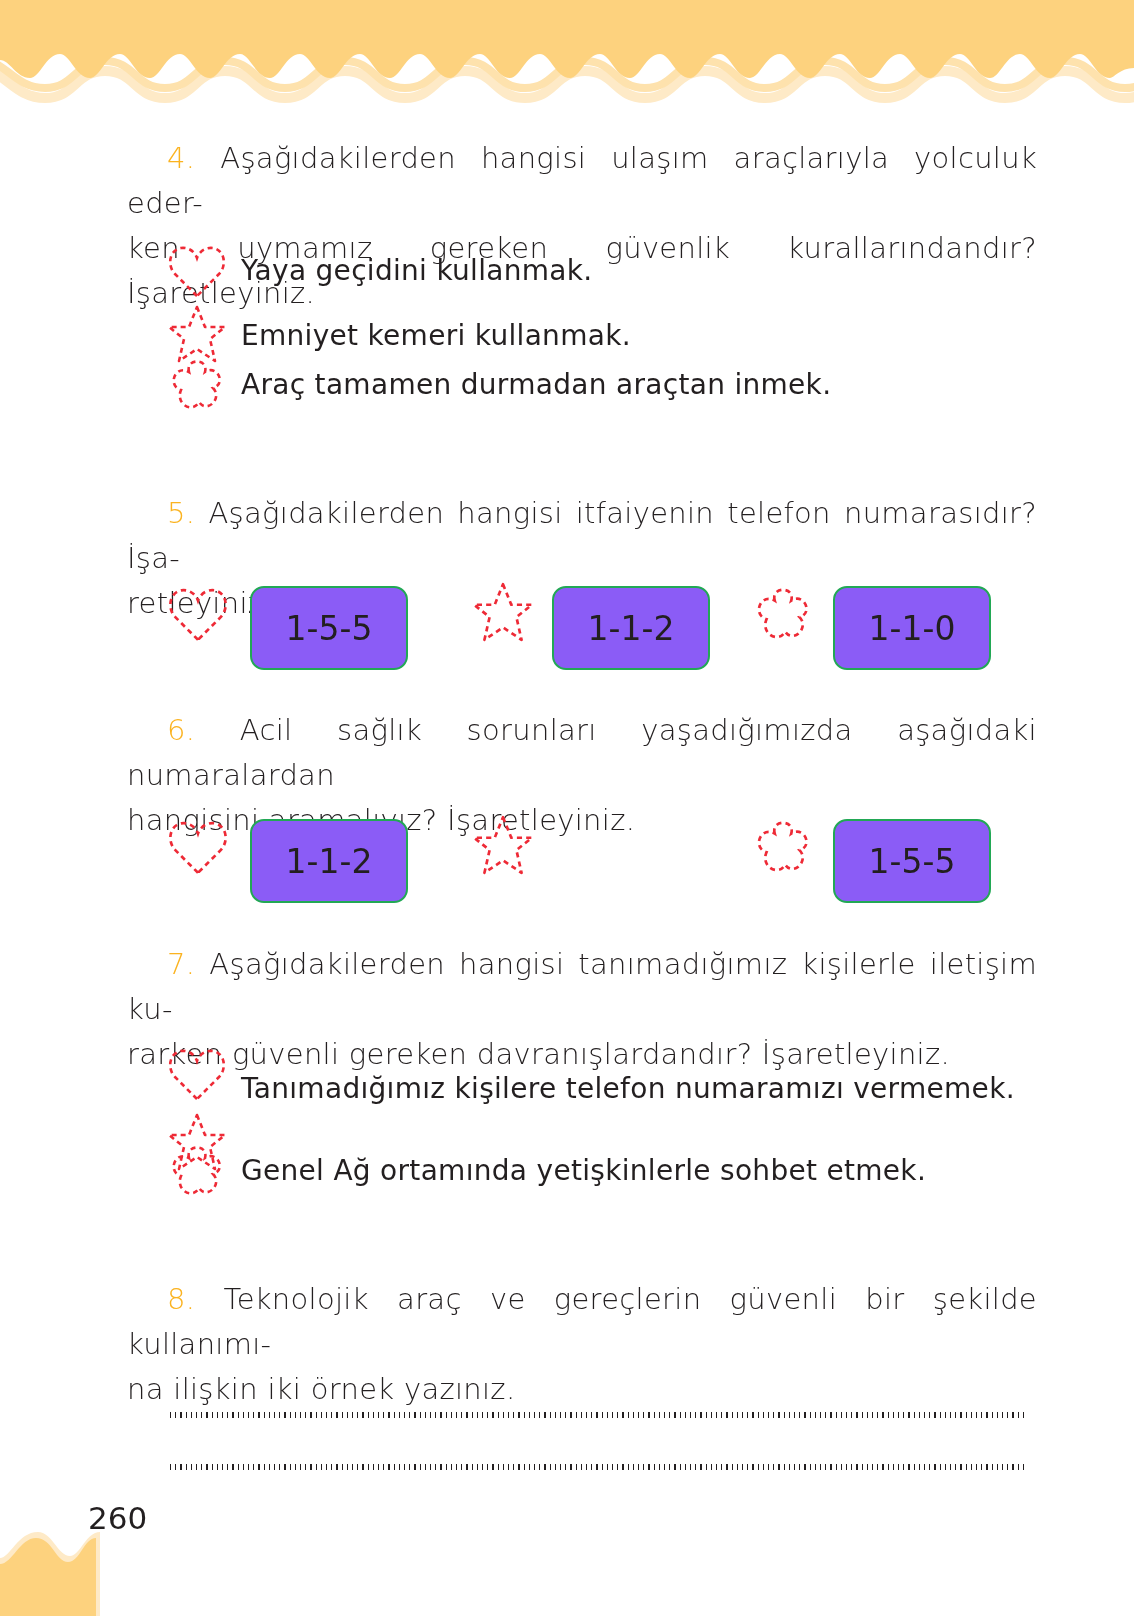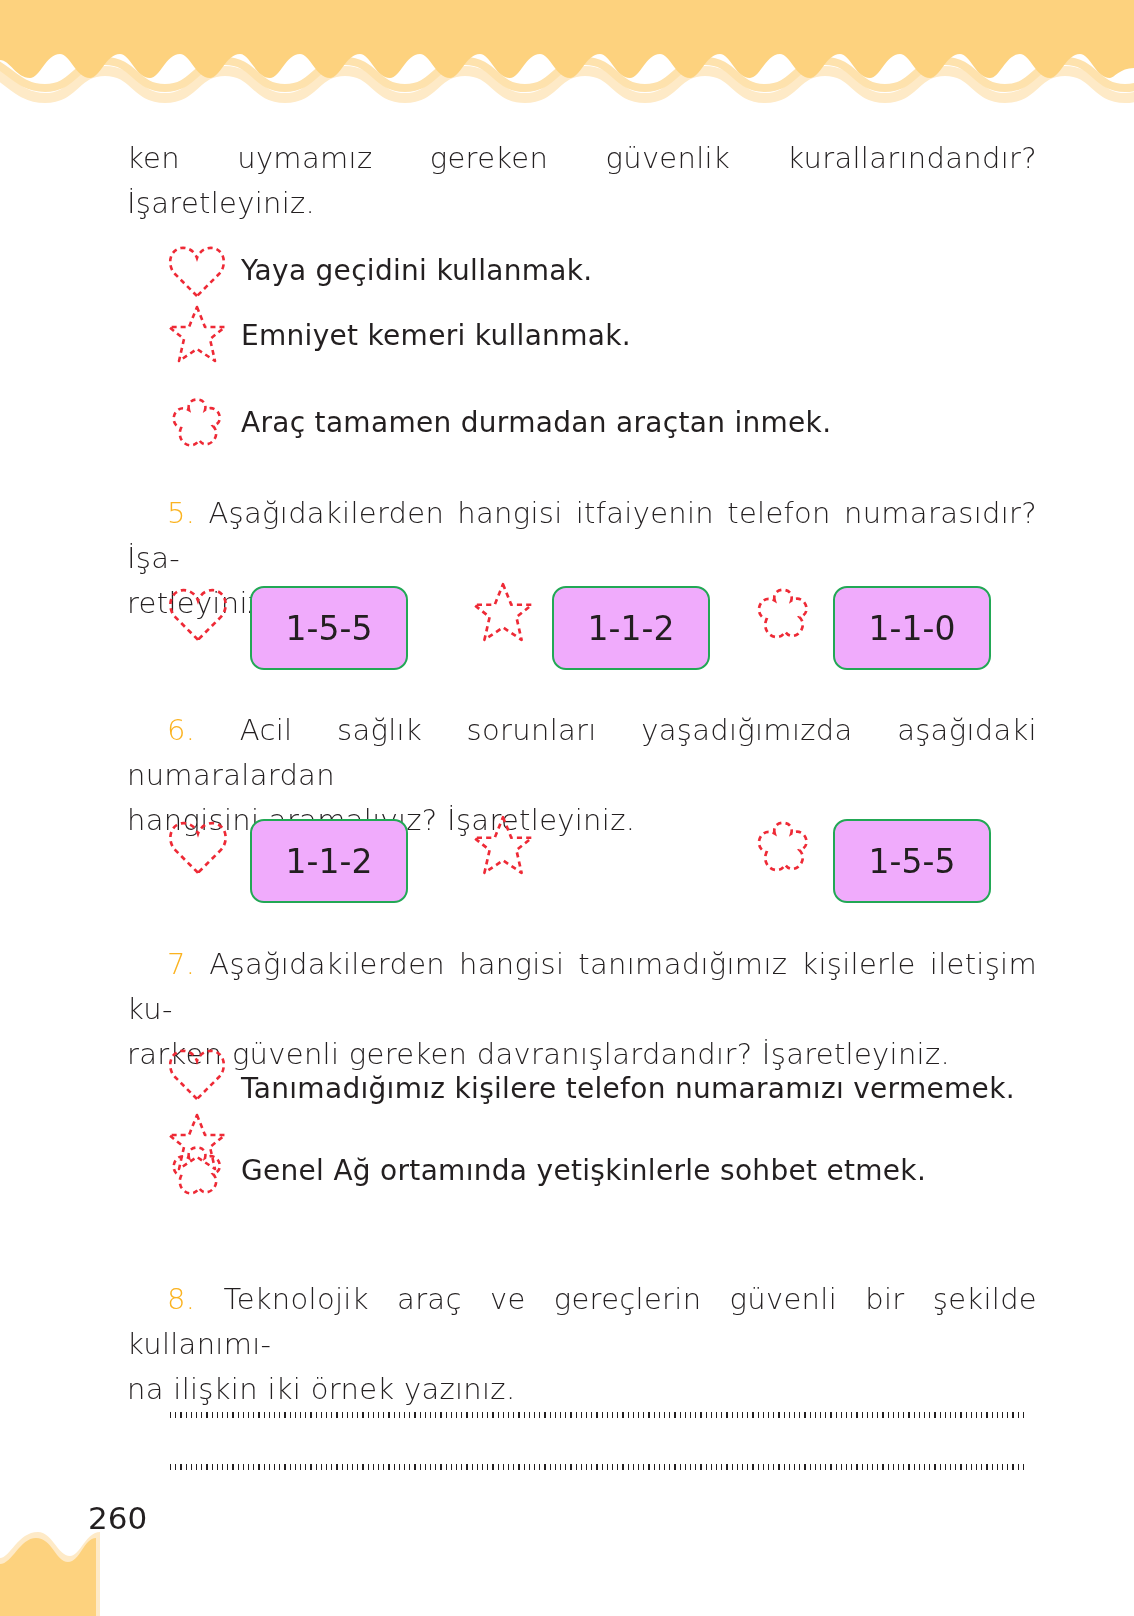--- a/index.html
+++ b/index.html
@@ -12,57 +12,58 @@
   .q .num{color:#fbb320;}
   .q .indent{display:inline-block;width:40px;}
   .q p{margin:0;text-align:justify;text-align-last:left;}
   .opt{position:absolute;left:165px;height:60px;display:flex;align-items:center;}
   .opt svg{width:64px;height:64px;flex:0 0 auto;}
   .opt .txt{margin-left:12px;font-size:28px;letter-spacing:0.3px;}
   .boxrow{position:absolute;left:165px;width:840px;height:90px;}
   .choice{position:absolute;top:0;display:flex;align-items:center;}
   .choice svg{width:66px;height:66px;}
   .numbox{position:absolute;width:158px;height:84px;border:2.5px solid #22a855;
-          border-radius:14px;background:#f0abfc;display:flex;align-items:center;
+          border-radius:14px;background:#8b5cf6;display:flex;align-items:center;
           justify-content:center;font-size:33px;color:#231f20;box-sizing:border-box;}
   .dotline{position:absolute;left:170px;width:858px;height:6px;
      background-image:repeating-linear-gradient(90deg,#231f20 0 1.3px,transparent 1.3px 5.2px);}
   .page-num{position:absolute;left:88px;top:1500px;font-size:31px;color:#231f20;}
 </style>
 </head>
 <body>
 
 <svg class="top-band" viewBox="0 0 1134 110" preserveAspectRatio="none">
   <defs>
     <path id="wv" d="M0 62 Q 15 92 30 78 Q 45 64 60 55 Q 75 42 90 55 Q 105 70 120 78 Q 135 92 150 62"></path>
   </defs>
   <g fill="none" stroke-linecap="round">
     <path d="M-60 100 C -30 100 -20 73 0 73 S 30 100 60 100 S 90 73 120 73 S 150 100 180 100 S 210 73 240 73 S 270 100 300 100 S 330 73 360 73 S 390 100 420 100 S 450 73 480 73 S 510 100 540 100 S 570 73 600 73 S 630 100 660 100 S 690 73 720 73 S 750 100 780 100 S 810 73 840 73 S 870 100 900 100 S 930 73 960 73 S 990 100 1020 100 S 1050 73 1080 73 S 1110 100 1140 100 S 1170 73 1200 73" stroke="#feeac7" stroke-width="10" transform="translate(-15,-2)"></path>
     <path d="M-60 92 C -30 92 -20 65 0 65 S 30 92 60 92 S 90 65 120 65 S 150 92 180 92 S 210 65 240 65 S 270 92 300 92 S 330 65 360 65 S 390 92 420 92 S 450 65 480 65 S 510 92 540 92 S 570 65 600 65 S 630 92 660 92 S 690 65 720 65 S 750 92 780 92 S 810 65 840 65 S 870 92 900 92 S 930 65 960 65 S 990 92 1020 92 S 1050 65 1080 65 S 1110 92 1140 92 S 1170 65 1200 65" stroke="#fee2ad" stroke-width="8" transform="translate(-15,-4)"></path>
   </g>
   <path d="M0 0 H1134 V68 C1120 68 1114 78 1110 78 C1096 78 1090 54 1080 54 C1066 54 1060 78 1050 78 C1036 78 1030 54 1020 54 C1006 54 1000 78 990 78 C976 78 970 54 960 54 C946 54 940 78 930 78 C916 78 910 54 900 54 C886 54 880 78 870 78 C856 78 850 54 840 54 C826 54 820 78 810 78 C796 78 790 54 780 54 C766 54 760 78 750 78 C736 78 730 54 720 54 C706 54 700 78 690 78 C676 78 670 54 660 54 C646 54 640 78 630 78 C616 78 610 54 600 54 C586 54 580 78 570 78 C556 78 550 54 540 54 C526 54 520 78 510 78 C496 78 490 54 480 54 C466 54 460 78 450 78 C436 78 430 54 420 54 C406 54 400 78 390 78 C376 78 370 54 360 54 C346 54 340 78 330 78 C316 78 310 54 300 54 C286 54 280 78 270 78 C256 78 250 54 240 54 C226 54 220 78 210 78 C196 78 190 54 180 54 C166 54 160 78 150 78 C136 78 130 54 120 54 C106 54 100 78 90 78 C76 78 70 54 60 54 C46 54 40 78 30 78 C16 78 10 60 0 60 Z" fill="#fdd27e"></path>
 </svg>
 
 <div class="q" style="top:136px;">
+  <p><span class="indent"></span><span class="num">4.</span> <span>Aşağıdakilerden hangisi ulaşım araçlarıyla yolculuk eder-</span></p>
   <p><span>ken uymamız gereken güvenlik kurallarındandır? İşaretleyiniz.</span></p>
 </div>
 
 <div class="opt" style="top:240px;">
   <svg viewBox="0 0 64 64">
       <path d="M32 58 L10 36 C2 28 4 12 16 10 C24 9 30 14 32 20 C34 14 40 9 48 10 C60 12 62 28 54 36 Z" fill="none" stroke="#ee2a36" stroke-width="2.6" stroke-dasharray="5 4"></path>
     </svg>
   <span class="txt">Yaya geçidini kullanmak.</span>
 </div>
 <div class="opt" style="top:305px;">
   <svg viewBox="0 0 64 64">
       <path d="M32 4 L40 24 L60 24 L45 36 L50 58 L32 46 L14 58 L19 36 L4 24 L24 24 Z" fill="none" stroke="#ee2a36" stroke-width="2.6" stroke-dasharray="5 4" stroke-linejoin="round"></path>
     </svg>
   <span class="txt">Emniyet kemeri kullanmak.</span>
 </div>
-<div class="opt" style="top:392px;">
+<div class="opt" style="top:354px;">
   <svg viewBox="0 0 64 64">
       <path d="M24 20 C20 6 44 6 40 20 C52 12 62 32 48 36 C58 46 42 62 34 50 C28 62 10 52 16 38 C2 34 10 12 24 20 Z" fill="none" stroke="#ee2a36" stroke-width="2.6" stroke-dasharray="5 4"></path>
     </svg>
   <span class="txt">Araç tamamen durmadan araçtan inmek.</span>
 </div>
 
 <div class="q" style="top:475px;margin-top:16px;">
   <p><span class="indent"></span><span class="num">5.</span> <span>Aşağıdakilerden hangisi itfaiyenin telefon numarasıdır? İşa-</span></p>
   <p><span>retleyiniz.</span></p>
 </div>

